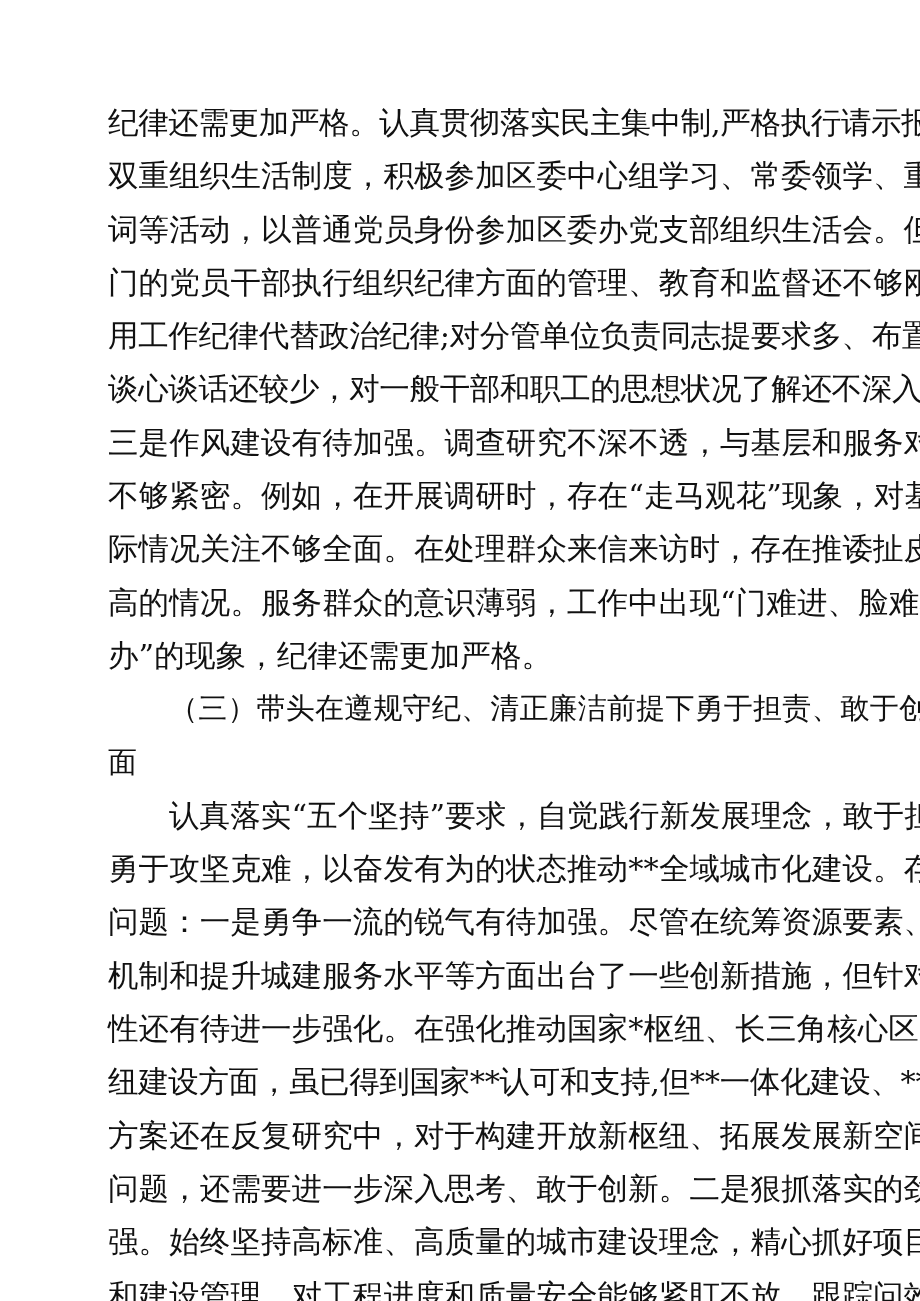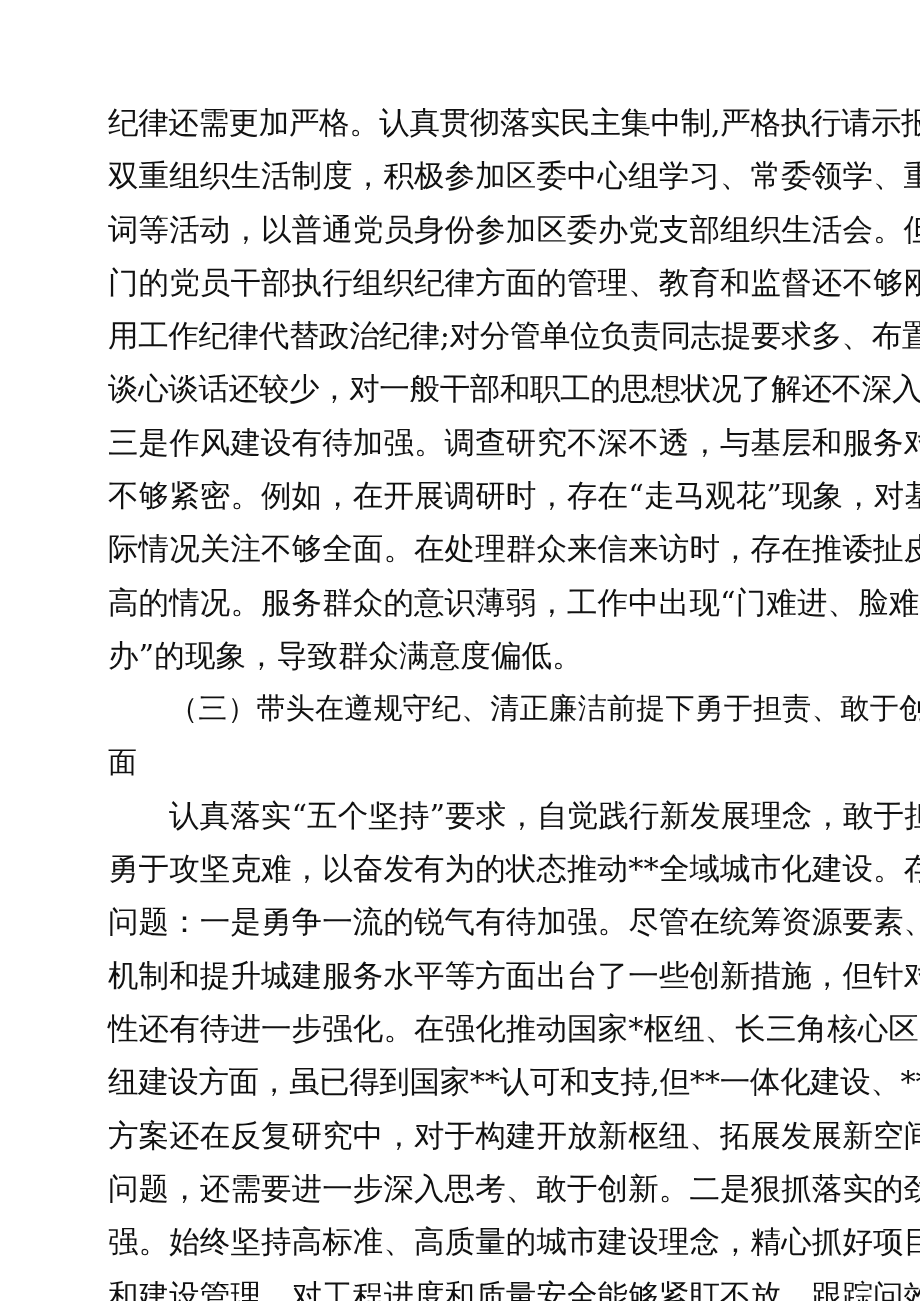--- a/index.html
+++ b/index.html
@@ -62,21 +62,21 @@
       <span class="doc-line body tight">纪律还需更加严格。认真贯彻落实民主集中制,严格执行请示报告制度、</span>
       <span class="doc-line body">双重组织生活制度，积极参加区委中心组学习、常委领学、重温入党誓</span>
       <span class="doc-line body">词等活动，以普通党员身份参加区委办党支部组织生活会。但对分管部</span>
       <span class="doc-line body">门的党员干部执行组织纪律方面的管理、教育和监督还不够刚性，有时</span>
       <span class="doc-line body tight">用工作纪律代替政治纪律;对分管单位负责同志提要求多、布置任务多，</span>
       <span class="doc-line body tight">谈心谈话还较少，对一般干部和职工的思想状况了解还不深入、不全面。</span>
       <span class="doc-line body">三是作风建设有待加强。调查研究不深不透，与基层和服务对象的联系</span>
       <span class="doc-line body">不够紧密。例如，在开展调研时，存在“走马观花”现象，对基层的实</span>
       <span class="doc-line body">际情况关注不够全面。在处理群众来信来访时，存在推诿扯皮和效率不</span>
       <span class="doc-line body">高的情况。服务群众的意识薄弱，工作中出现“门难进、脸难看、事难</span>
-      <span class="doc-line body">办”的现象，导致群众满意度偏低。</span>
+      <span class="doc-line body">办”的现象，纪律还需更加严格。</span>
       <span class="doc-line heading indent">（三）带头在遵规守纪、清正廉洁前提下勇于担责、敢于创新方</span>
       <span class="doc-line heading">面</span>
       <span class="doc-line body indent">认真落实“五个坚持”要求，自觉践行新发展理念，敢于担当负责，</span>
       <span class="doc-line body">勇于攻坚克难，以奋发有为的状态推动**全域城市化建设。存在的主要</span>
       <span class="doc-line body">问题：一是勇争一流的锐气有待加强。尽管在统筹资源要素、完善流程</span>
       <span class="doc-line body">机制和提升城建服务水平等方面出台了一些创新措施，但针对性、有效</span>
       <span class="doc-line body">性还有待进一步强化。在强化推动国家*枢纽、长三角核心区的**网枢</span>
       <span class="doc-line body tight">纽建设方面，虽已得到国家**认可和支持,但**一体化建设、**规划等</span>
       <span class="doc-line body">方案还在反复研究中，对于构建开放新枢纽、拓展发展新空间等一系列</span>
       <span class="doc-line body">问题，还需要进一步深入思考、敢于创新。二是狠抓落实的劲头有待加</span>

